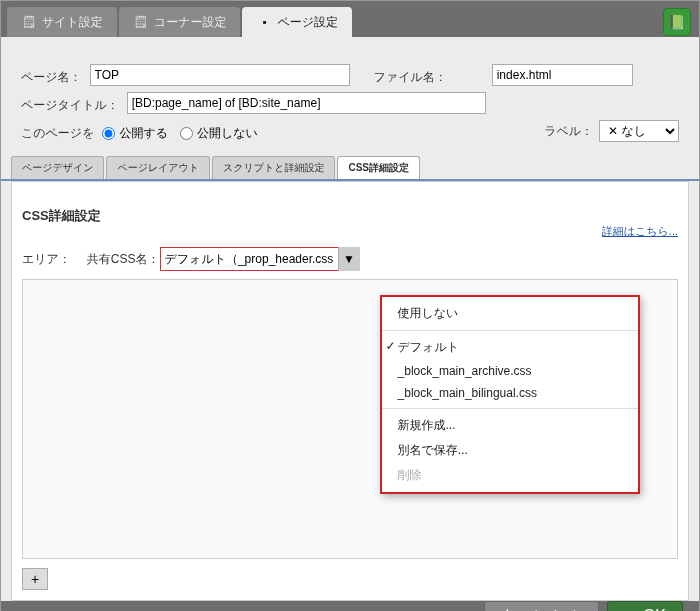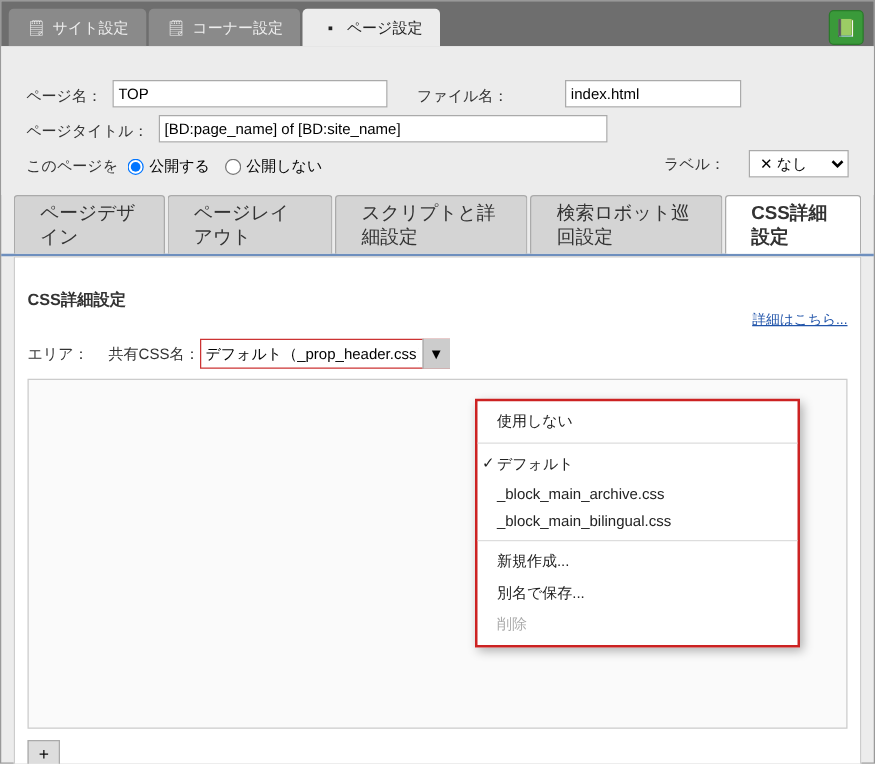--- a/index.html
+++ b/index.html
@@ -98,21 +98,21 @@
     .form-input {
       border: 1px solid #aaa;
       background: #fff;
       height: 22px;
       padding: 0 4px;
       font-size: 12px;
       font-family: inherit;
     }
 
     .form-input-wide {
-      width: 220px;
+      width: 260px;
     }
 
     .form-input-medium {
       width: 141px;
       margin-left: 37px;
     }
 
     .radio-group {
       display: flex;
       align-items: center;
@@ -122,21 +122,21 @@
     .radio-item {
       display: flex;
       align-items: center;
       gap: 4px;
       cursor: pointer;
     }
 
     .label-select-group {
       display: flex;
       align-items: center;
-      gap: 19px;
+      gap: 6px;
       margin-left: auto;
     }
 
     .label-select {
       border: 1px solid #aaa;
       background: #fff;
       height: 22px;
       padding: 0 4px;
       font-size: 12px;
       font-family: inherit;
@@ -145,22 +145,22 @@
 
     
     .sub-tabs {
       display: flex;
       border-bottom: 2px solid #6e8fbe;
       padding: 0 10px;
       gap: 2px;
     }
 
     .sub-tab {
-      padding: 4px 20px;
-      font-size: 15px;
+      padding: 4px 10px;
+      font-size: 10px;
       background: #d4d4d4;
       border: 1px solid #aaa;
       border-bottom: none;
       border-radius: 3px 3px 0 0;
       cursor: pointer;
       color: #333;
     }
 
     .sub-tab.active {
       background: #fff;
@@ -410,23 +410,20 @@
   <div class="sub-tabs">
     <div class="sub-tab">
       <span>ページデザイン</span>
     </div>
     <div class="sub-tab">
       <span>ページレイアウト</span>
     </div>
     <div class="sub-tab">
       <span>スクリプトと詳細設定</span>
     </div>
-    <div class="sub-tab">
-      <span>検索ロボット巡回設定</span>
-    </div>
     <div class="sub-tab active">
       <span>CSS詳細設定</span>
     </div>
   </div>
 
   <div class="content-area">
     <div class="content-header">
       <span class="section-title">CSS詳細設定</span>
       <a class="detail-link">詳細はこちら...</a>
     </div>

